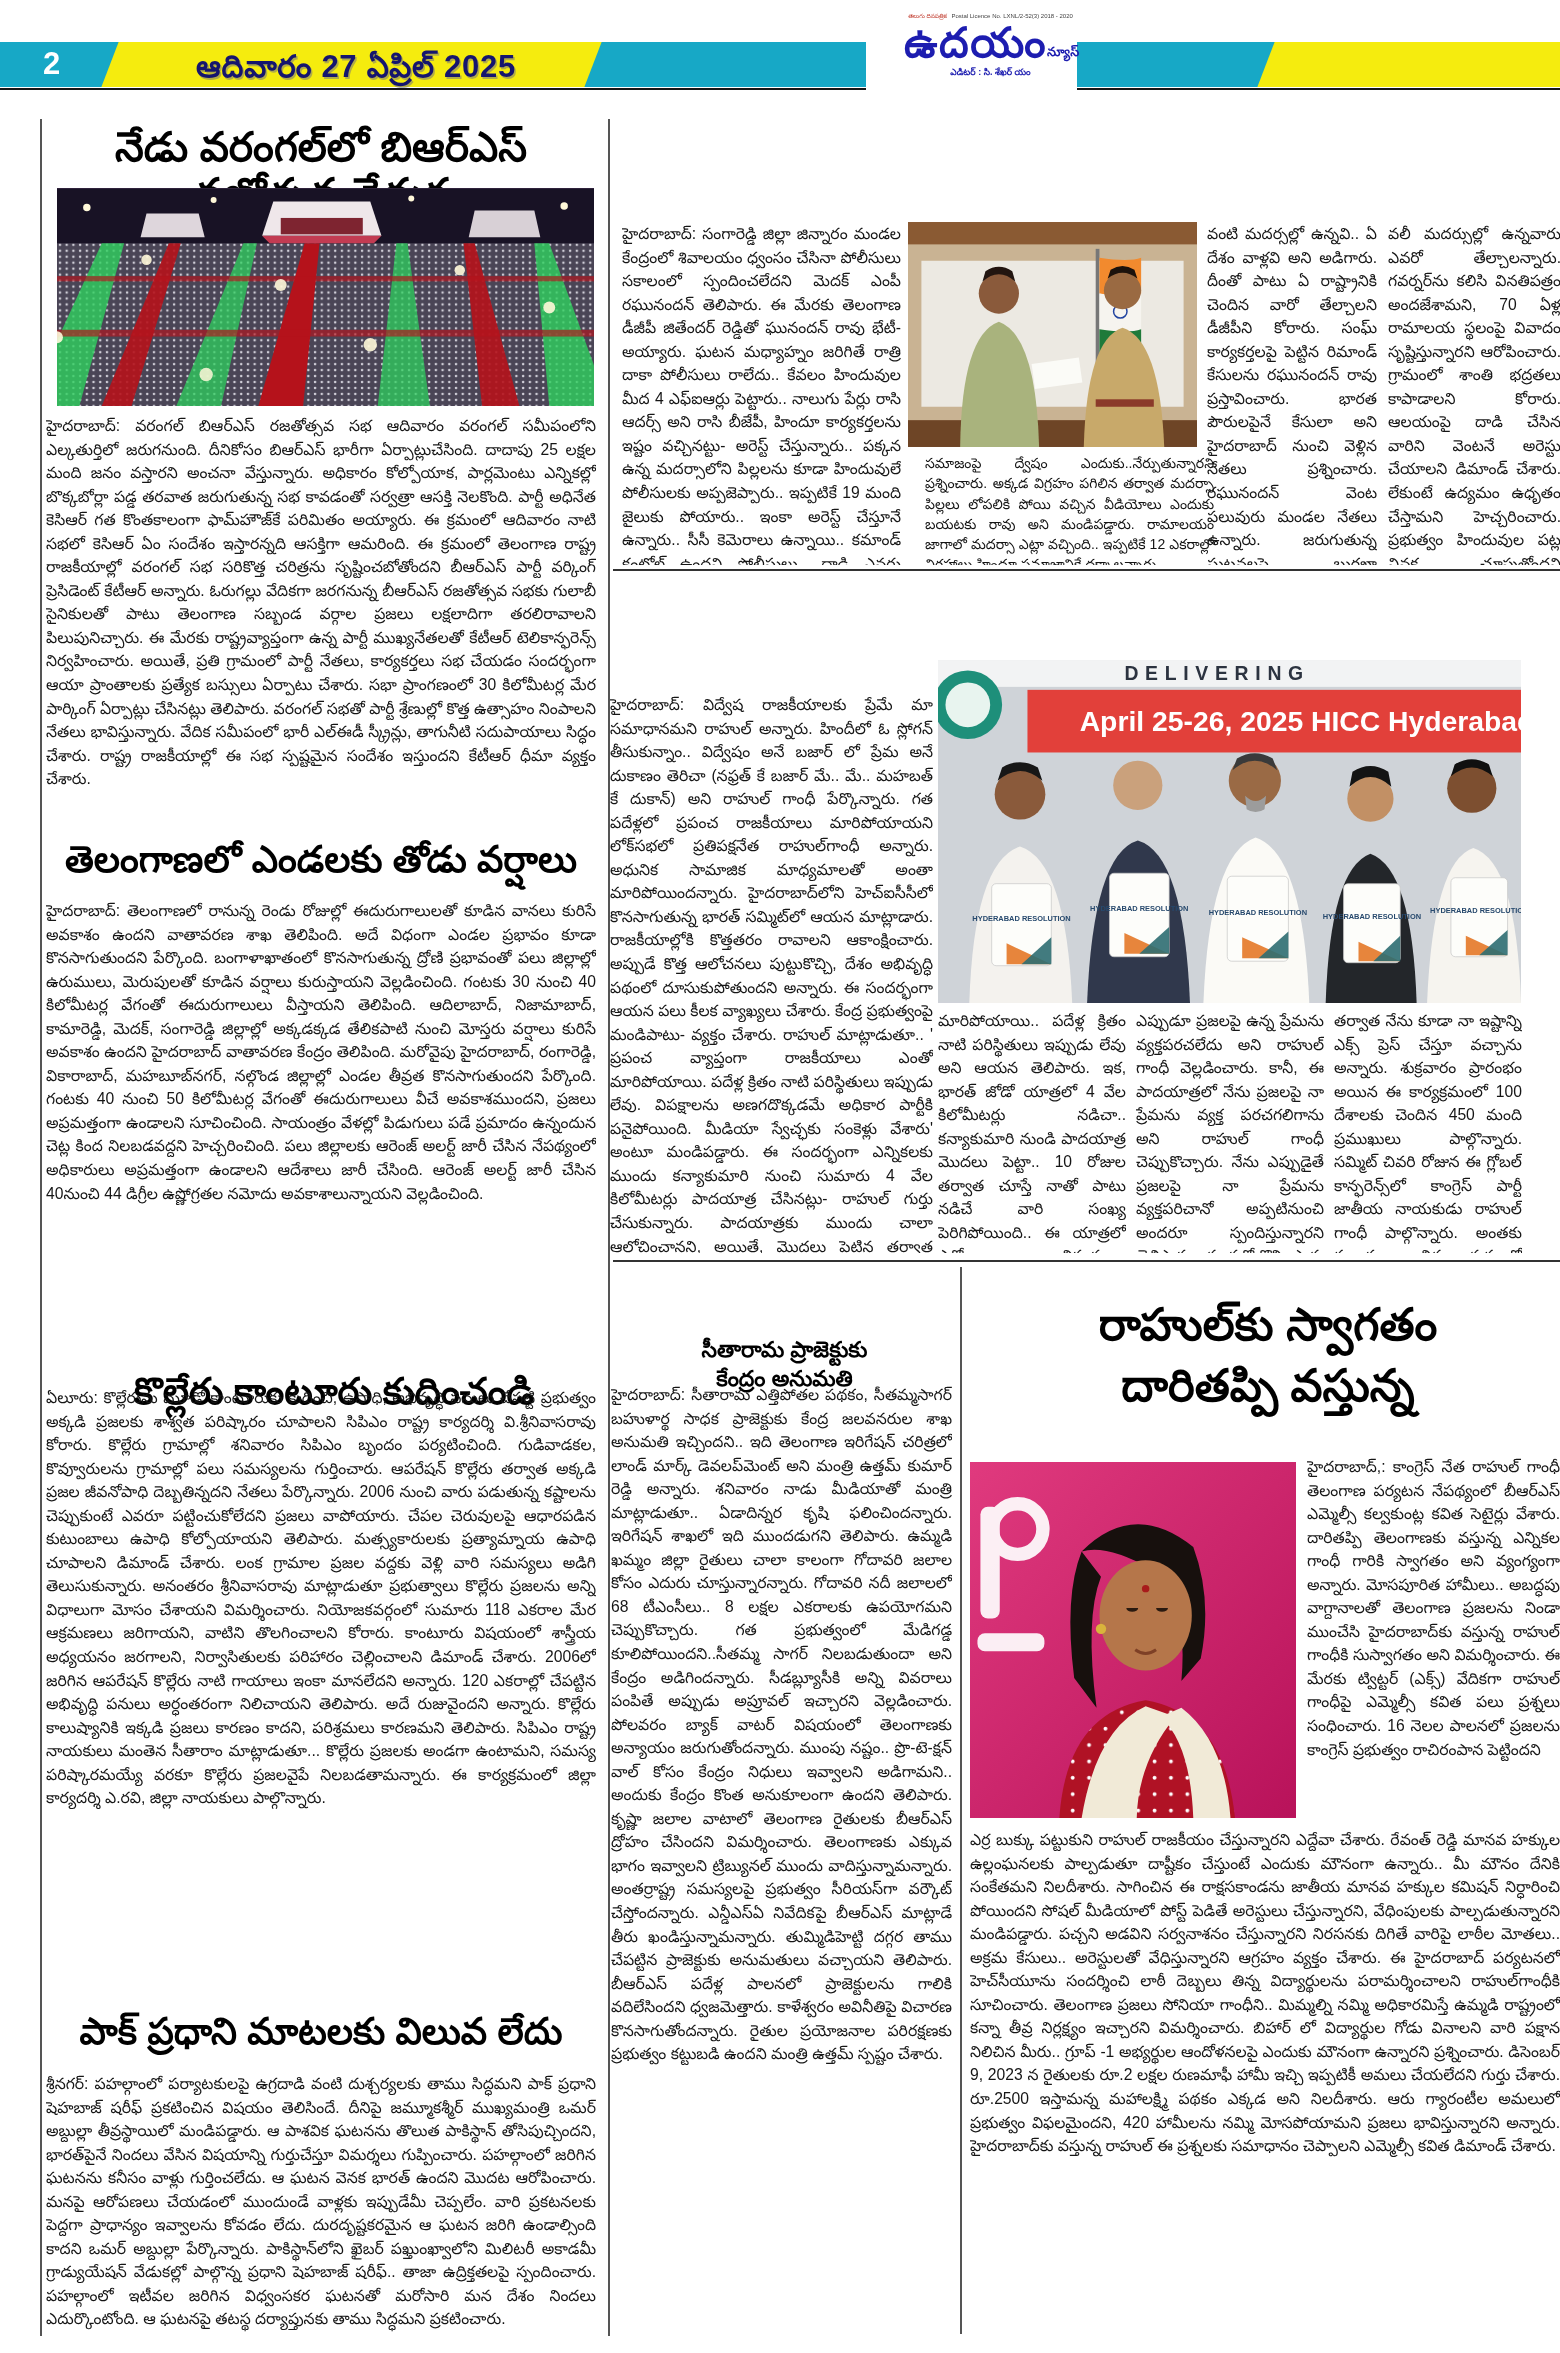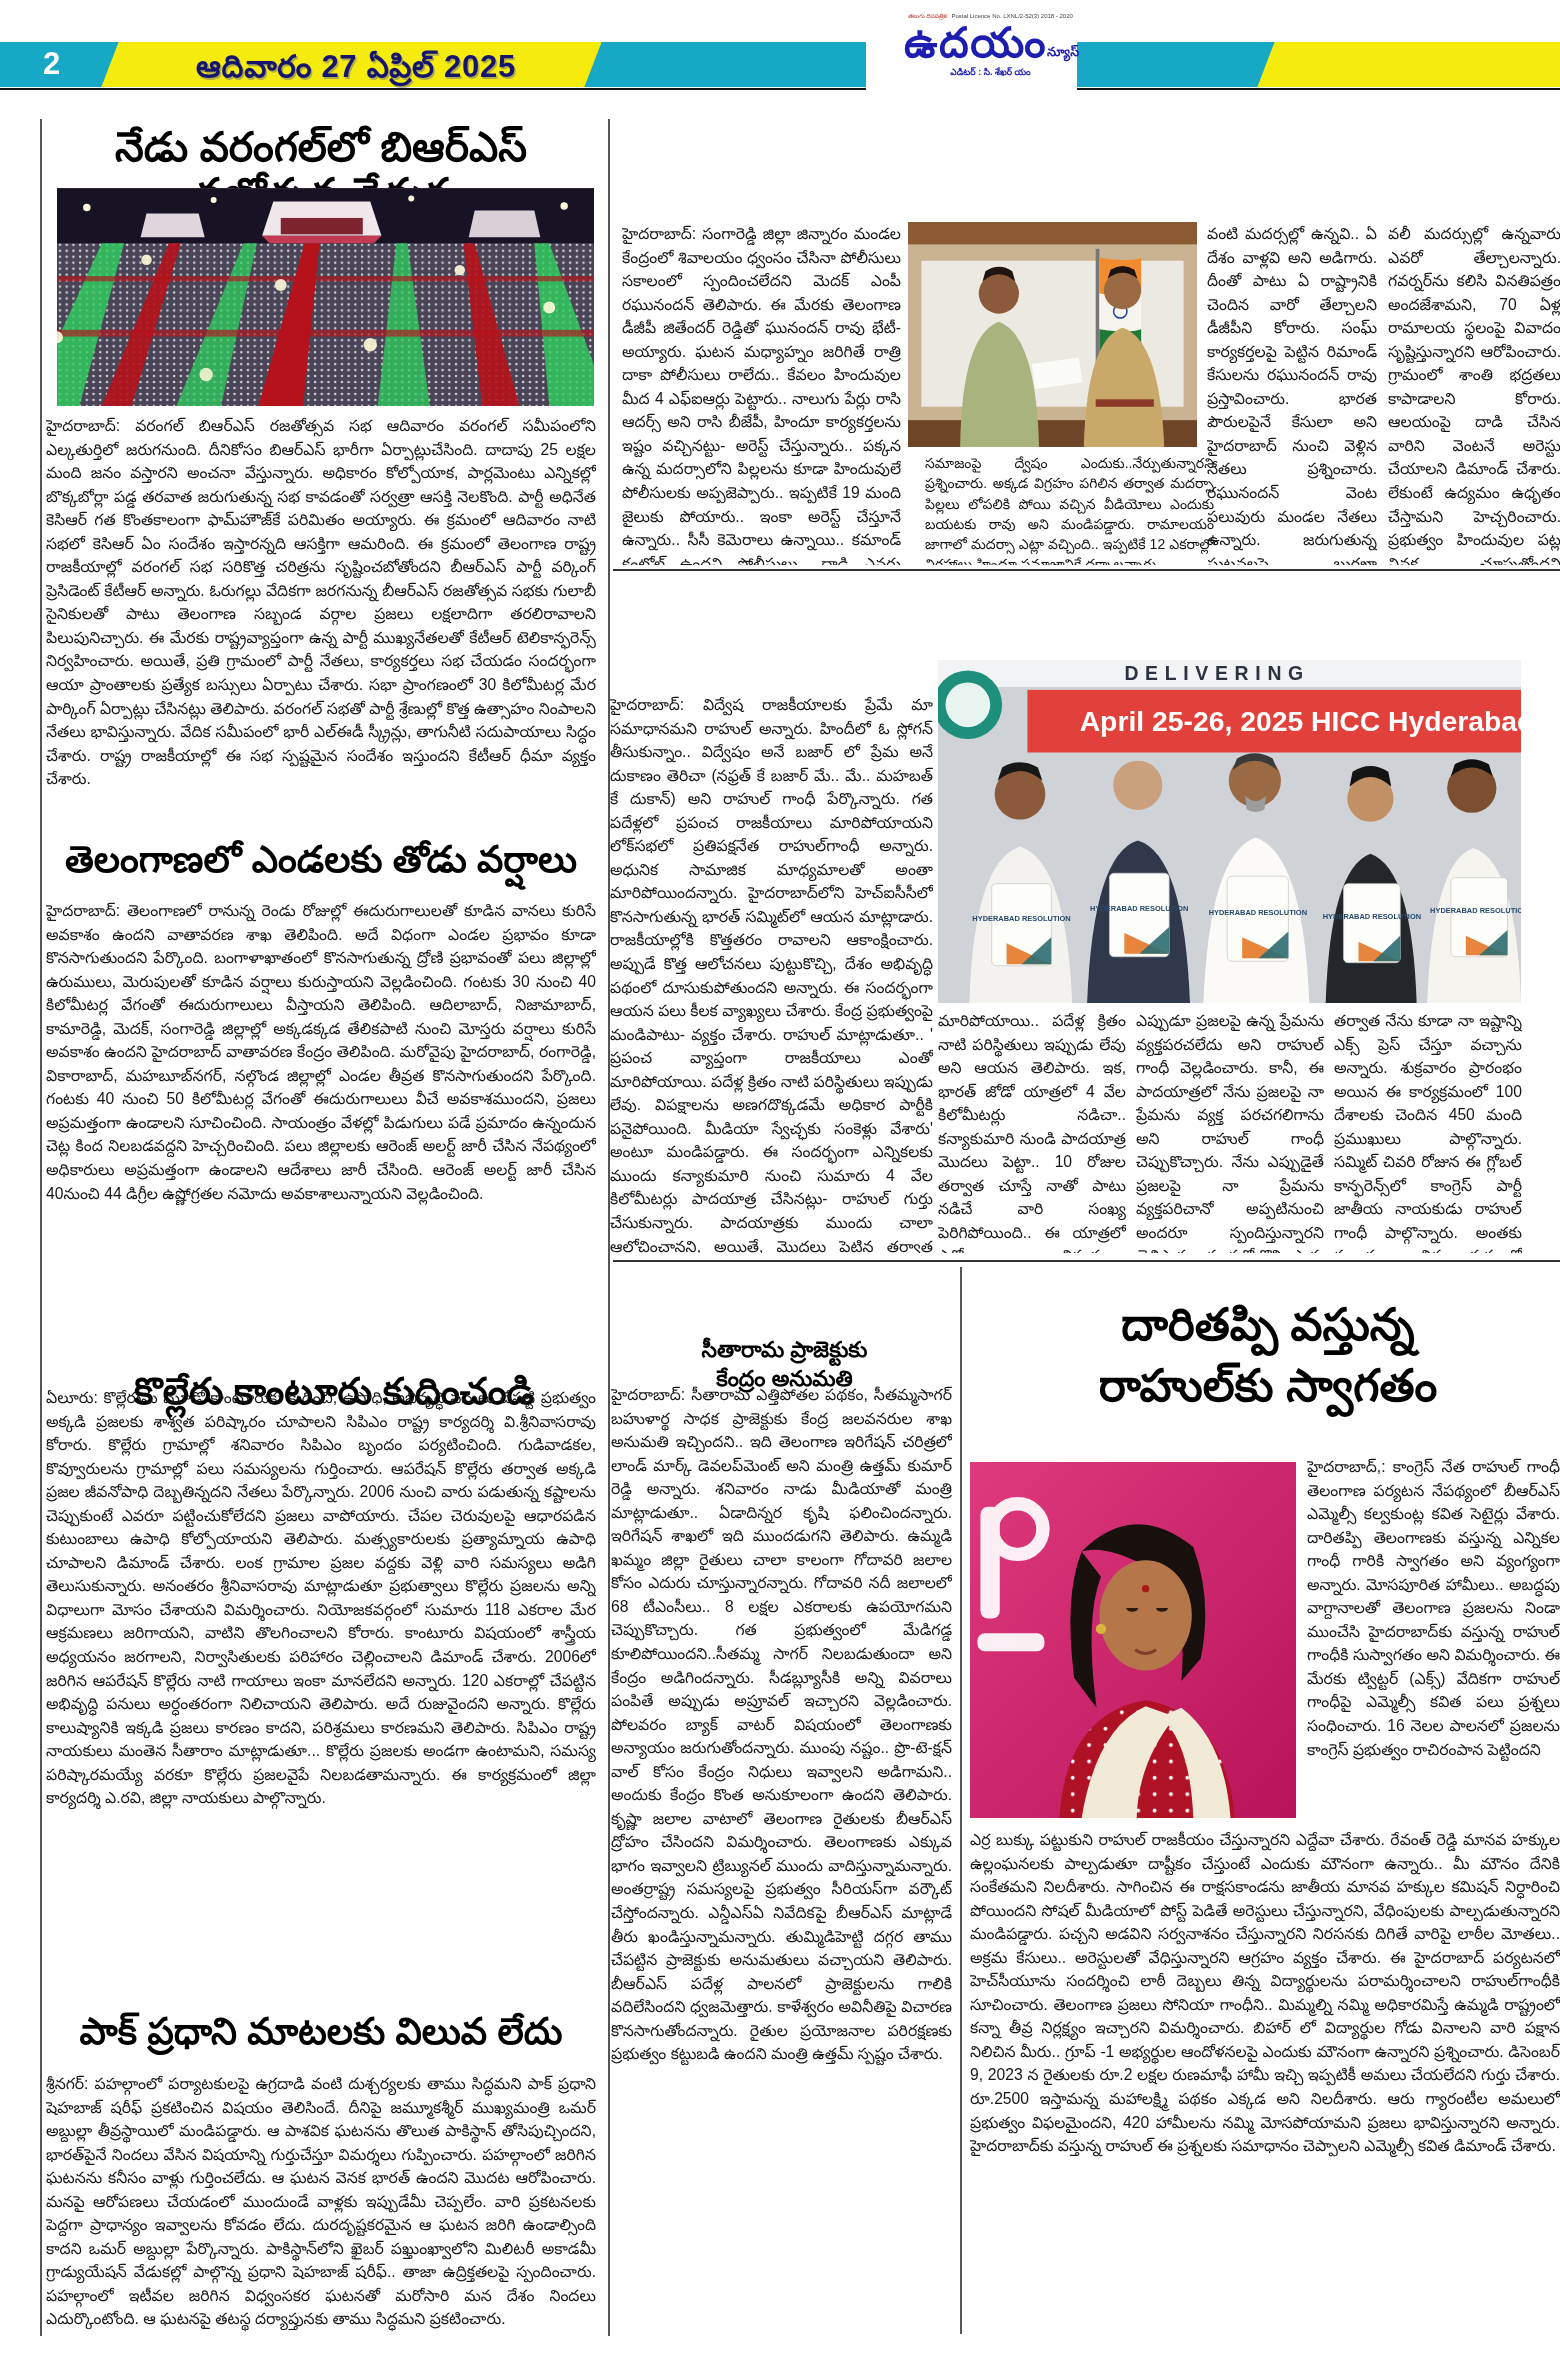--- a/index.html
+++ b/index.html
@@ -212,22 +212,22 @@
   <div class="abs body" style="left:1136px;top:1009px;width:188px;height:244px;">ఎప్పుడూ ప్రజలపై ఉన్న ప్రేమను వ్యక్తపరచలేదు అని రాహుల్ గాంధీ వెల్లడించారు. కానీ, ఈ పాదయాత్రలో నేను ప్రజలపై నా ప్రేమను వ్యక్త పరచగలిగాను అని రాహుల్ గాంధీ చెప్పుకొచ్చారు. నేను ఎప్పుడైతే ప్రజలపై నా ప్రేమను వ్యక్తపరిచానో అప్పటినుంచి అందరూ స్పందిస్తున్నారని తెలిపారు. యాత్రలో కొన్ని సార్లు స్టక్ అయ్యాను.. అప్పటి నుంచి నన్ను చాలా మంది ఇష్టపడటం మొదలు పెట్టారు.. ఓ చిన్న అమ్మాయి వచ్చి లవ్ యూ అని చెప్పింది.. ఆ</div>
   <div class="abs body" style="left:1334px;top:1009px;width:188px;height:244px;">తర్వాత నేను కూడా నా ఇష్టాన్ని ఎక్స్ ప్రెస్ చేస్తూ వచ్చాను అన్నారు. శుక్రవారం ప్రారంభం అయిన ఈ కార్యక్రమంలో 100 దేశాలకు చెందిన 450 మంది ప్రముఖులు పాల్గొన్నారు. సమ్మిట్ చివరి రోజున ఈ గ్లోబల్ కాన్ఫరెన్స్‌లో కాంగ్రెస్ పార్టీ జాతీయ నాయకుడు రాహుల్ గాంధీ పాల్గొన్నారు. అంతకు ముందు విమానాశ్రయంలో ఆయనకు సిఎం రేవంత్ రెడ్డి, భట్టి విక్రమార్క తదితరులు స్వాగతం పలికారు.</div>
 
   <div class="abs headline" style="left:613px;top:1336px;width:343px;font-size:22px;line-height:1.3;">
     <div>సీతారామ ప్రాజెక్టుకు</div>
     <div>కేంద్రం అనుమతి</div>
   </div>
   <div class="abs body" style="left:611px;top:1383px;width:341px;height:941px;">హైదరాబాద్: సీతారామ ఎత్తిపోతల పథకం, సీతమ్మసాగర్ బహుళార్థ సాధక ప్రాజెక్టుకు కేంద్ర జలవనరుల శాఖ అనుమతి ఇచ్చిందని.. ఇది తెలంగాణ ఇరిగేషన్ చరిత్రలో లాండ్ మార్క్ డెవలప్‌మెంట్ అని మంత్రి ఉత్తమ్ కుమార్ రెడ్డి అన్నారు. శనివారం నాడు మీడియాతో మంత్రి మాట్లాడుతూ.. ఏడాదిన్నర కృషి ఫలించిందన్నారు. ఇరిగేషన్ శాఖలో ఇది ముందడుగని తెలిపారు. ఉమ్మడి ఖమ్మం జిల్లా రైతులు చాలా కాలంగా గోదావరి జలాల కోసం ఎదురు చూస్తున్నారన్నారు. గోదావరి నదీ జలాలలో 68 టీఎంసీలు.. 8 లక్షల ఎకరాలకు ఉపయోగమని చెప్పుకొచ్చారు. గత ప్రభుత్వంలో మేడిగడ్డ కూలిపోయిందని..సీతమ్మ సాగర్ నిలబడుతుందా అని కేంద్రం అడిగిందన్నారు. సీడబ్ల్యూసీకి అన్ని వివరాలు పంపితే అప్పుడు అప్రూవల్ ఇచ్చారని వెల్లడించారు. పోలవరం బ్యాక్ వాటర్ విషయంలో తెలంగాణకు అన్యాయం జరుగుతోందన్నారు. ముంపు నష్టం.. ప్రొ-టె-క్షన్ వాల్ కోసం కేంద్రం నిధులు ఇవ్వాలని అడిగామని.. అందుకు కేంద్రం కొంత అనుకూలంగా ఉందని తెలిపారు. కృష్ణా జలాల వాటాలో తెలంగాణ రైతులకు బీఆర్ఎస్ ద్రోహం చేసిందని విమర్శించారు. తెలంగాణకు ఎక్కువ భాగం ఇవ్వాలని ట్రిబ్యునల్ ముందు వాదిస్తున్నామన్నారు. అంతర్రాష్ట్ర సమస్యలపై ప్రభుత్వం సీరియస్‌గా వర్కౌట్ చేస్తోందన్నారు. ఎన్డీఎస్ఏ నివేదికపై బీఆర్ఎస్ మాట్లాడే తీరు ఖండిస్తున్నామన్నారు. తుమ్మిడిహెట్టి దగ్గర తాము చేపట్టిన ప్రాజెక్టుకు అనుమతులు వచ్చాయని తెలిపారు. బీఆర్ఎస్ పదేళ్ల పాలనలో ప్రాజెక్టులను గాలికి వదిలేసిందని ధ్వజమెత్తారు. కాళేశ్వరం అవినీతిపై విచారణ కొనసాగుతోందన్నారు. రైతుల ప్రయోజనాల పరిరక్షణకు ప్రభుత్వం కట్టుబడి ఉందని మంత్రి ఉత్తమ్ స్పష్టం చేశారు.</div>
 
   <div class="abs headline" style="left:976px;top:1295px;width:584px;font-size:45px;line-height:1.35;">
+    <div>రాహుల్‌కు స్వాగతం</div>
     <div>దారితప్పి వస్తున్న</div>
-    <div>రాహుల్‌కు స్వాగతం</div>
   </div>
 
   <div class="abs photo" style="left:970px;top:1462px;width:326px;height:356px;">
     <svg width="326" height="356" viewBox="0 0 438 478">
       <rect width="438" height="478" fill="#d2226b"></rect>
       <rect width="438" height="478" fill="url(#pk)"></rect>
       <defs>
         <linearGradient id="pk" x1="0" y1="0" x2="1" y2="1">
           <stop offset="0" stop-color="#e03a7e"></stop>
             <stop offset="1" stop-color="#b8125a"></stop>

